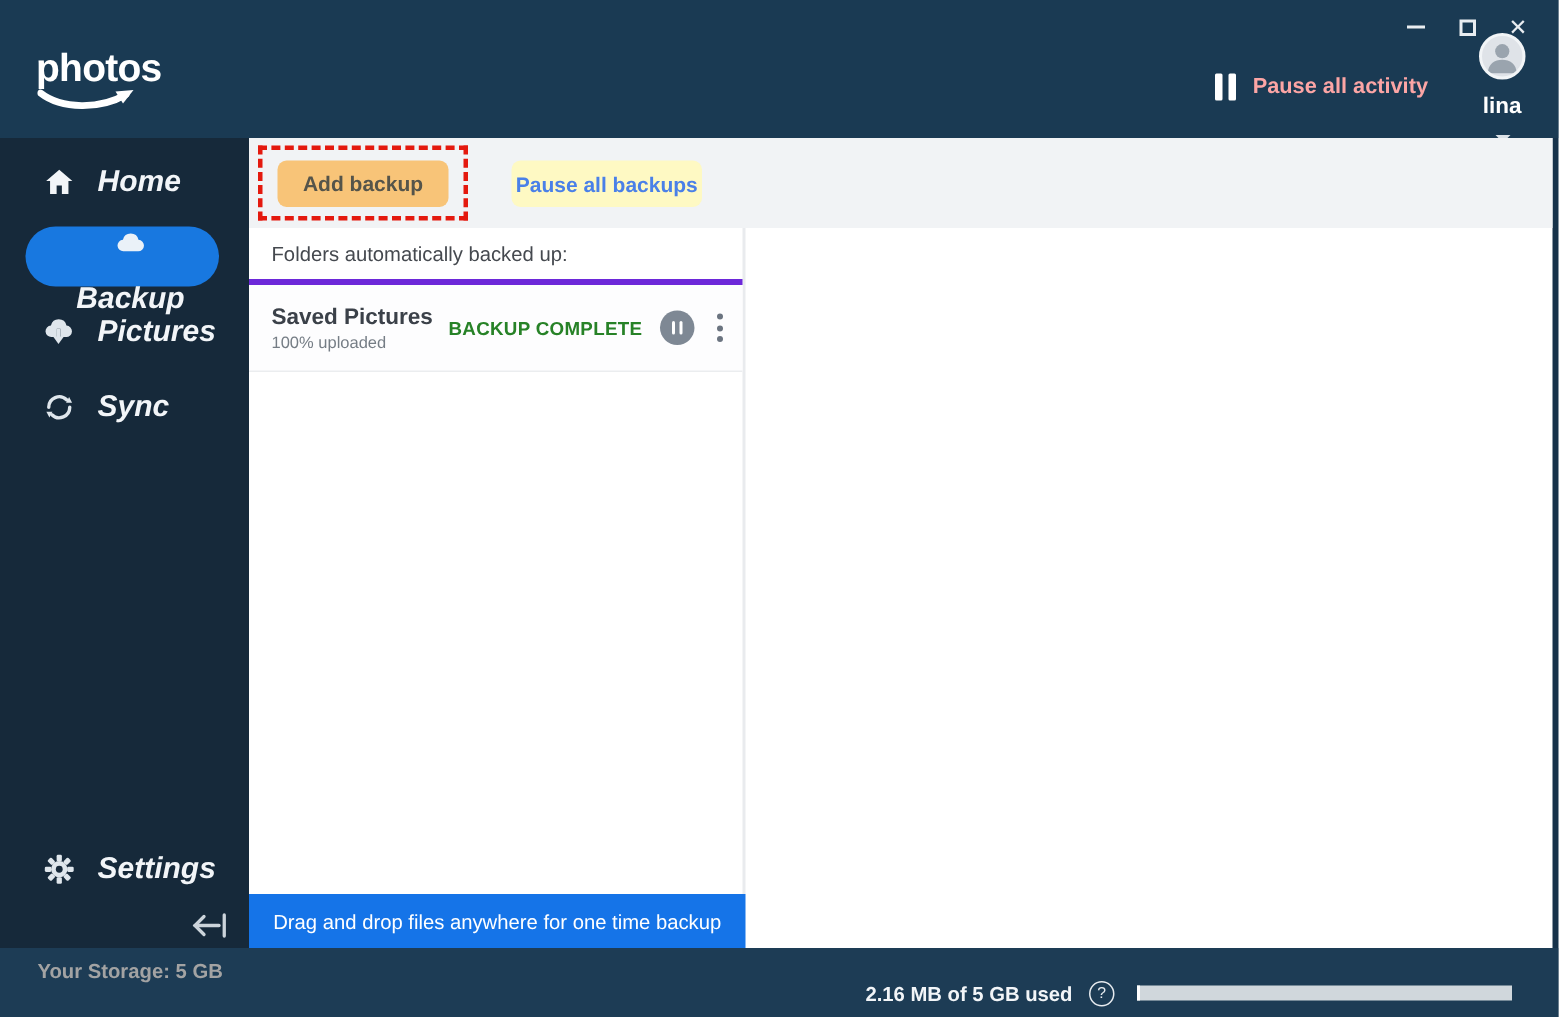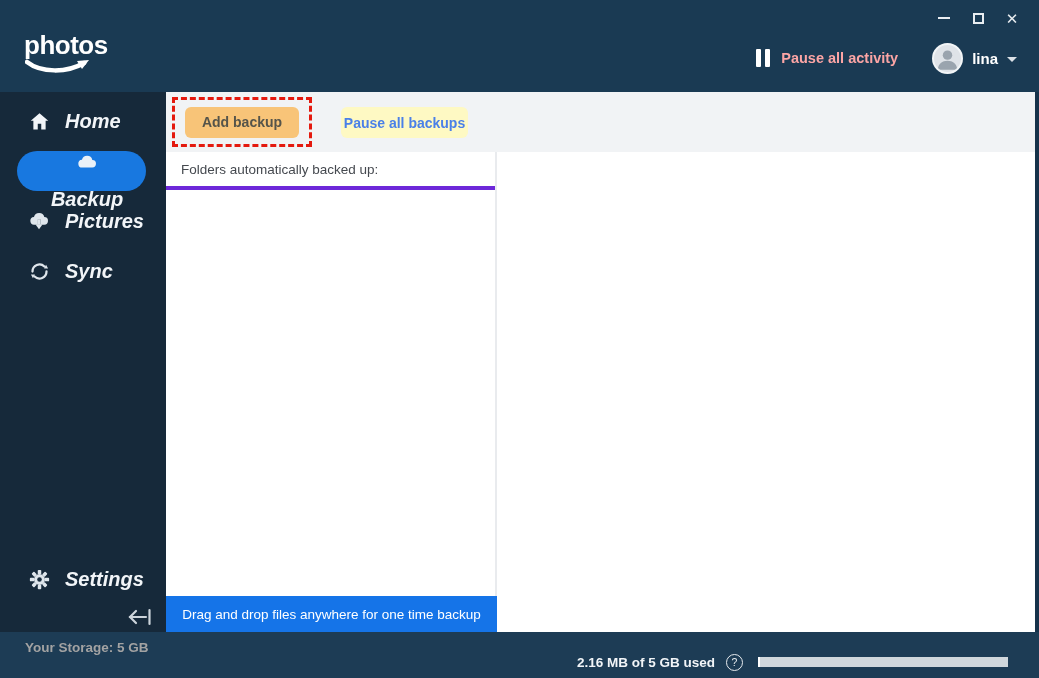--- a/index.html
+++ b/index.html
@@ -36,21 +36,21 @@
 
   .topbar-right {
     position:absolute; right:22px; top:41px; height:34px;
     display:flex; align-items:center; gap:34px;
   }
   .pause-activity { display:flex; align-items:center; gap:11px; cursor:pointer; }
   .pause-icon { display:flex; gap:4px; }
   .pause-icon i { display:block; width:5px; height:18px; background:#ffffff; border-radius:1px; }
   .pause-activity-label { color:#fca5a5; font-size:14.5px; font-weight:bold; }
 
-  .user-menu { display:flex; align-items:center; gap:9px; cursor:pointer; }
+  .user-menu { display:flex; align-items:center; gap:9px; cursor:pointer;flex-direction:column; }
   .avatar {
     width:31px; height:31px; border-radius:50%;
     background:#dfe3e8; border:2px solid #f2f5f7;
     display:flex; align-items:flex-end; justify-content:center; overflow:hidden;
   }
   .username { color:#ffffff; font-size:15px; font-weight:bold; }
   .caret {
     width:0; height:0; border-left:5px solid transparent; border-right:5px solid transparent;
     border-top:5px solid #dbe1e7; margin-top:2px;
   }
@@ -289,20 +289,36 @@
     <div class="toolbar">
       <div class="annotation-highlight">
         <button class="btn-add">Add backup</button>
       </div>
       <button class="btn-pause-all">Pause all backups</button>
     </div>
 
     <section class="backup-panel">
       <div class="panel-header">Folders automatically backed up:</div>
 
+      <div class="folder-row">
+        <div class="folder-info">
+          <span class="folder-name">Saved Pictures</span>
+          <span class="folder-progress">100% uploaded</span>
+        </div>
+        <span class="folder-status">BACKUP COMPLETE</span>
+        <button class="pause-circle-btn">
+            <i></i>
+            <i></i>
+          </button>
+        <button class="kebab-btn">
+            <i></i>
+            <i></i>
+            <i></i>
+          </button>
+      </div>
     </section>
 
     <div class="drop-banner">Drag and drop files anywhere for one time backup</div>
   </main>
 
   <footer class="statusbar">
     <span class="storage-label">Your Storage: 5 GB</span>
     <div class="usage-group">
       <span class="usage-text">2.16 MB of 5 GB used</span>
       <span class="help-circle">?</span>

